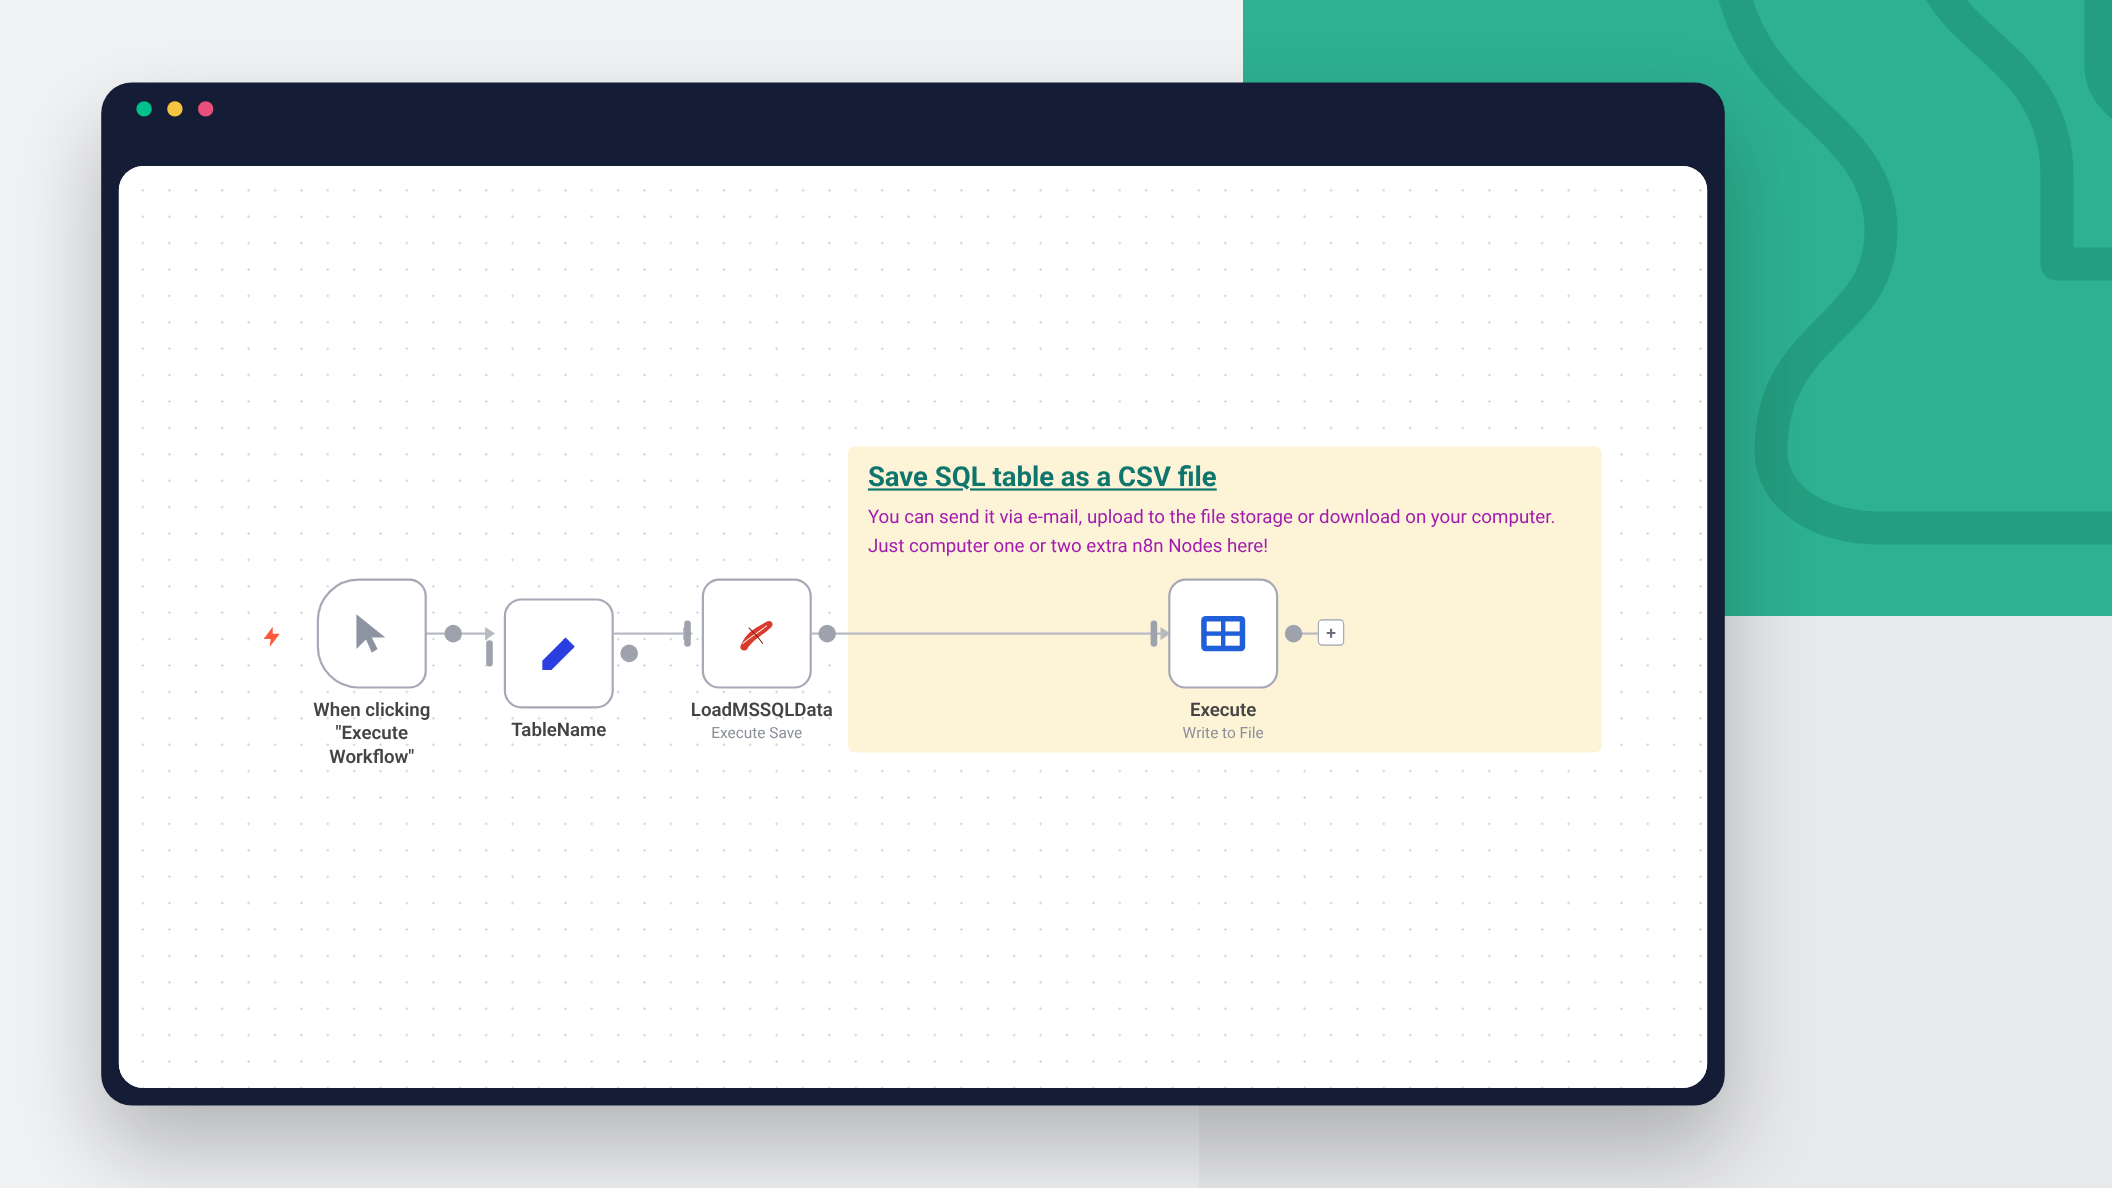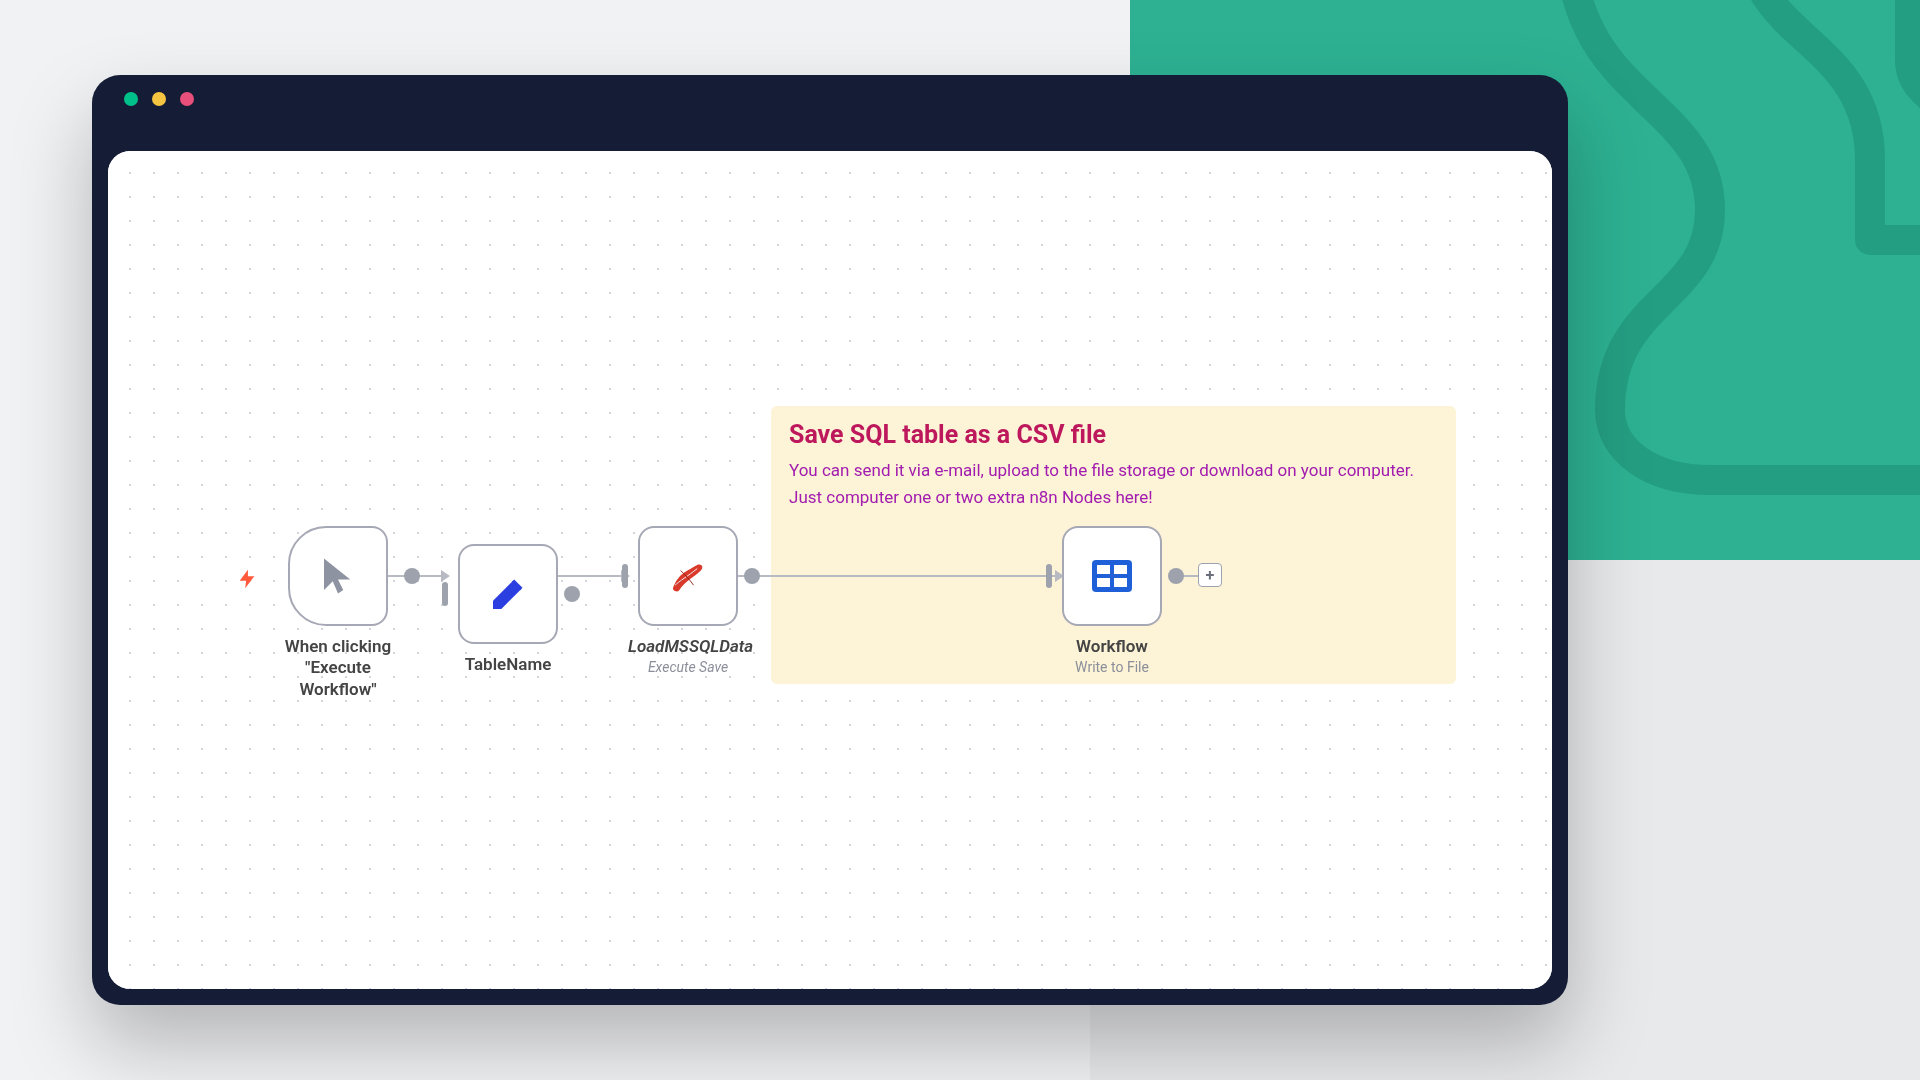--- a/index.html
+++ b/index.html
@@ -20,21 +20,21 @@
   .canvas {
     position: absolute; inset: 0; border-radius: 22px;
     background-color: #ffffff;
     background-image: radial-gradient(#d3d5da 1.2px, transparent 1.2px);
     background-size: 24px 24px;
     background-position: 10px 10px;
   }
 
   
   .sticky { position: absolute; background: #fdf3d7; border-radius: 6px; padding: 14px 18px 18px 18px; }
-  .sticky h2 { font-size: 25px; font-weight: 700; color: #be185d; margin-bottom: 8px; }
+  .sticky h2 { font-size: 25px; font-weight: 700; color: #0f766e; margin-bottom: 8px; text-decoration: underline; }
   .sticky p  { font-size: 17px; color: #a21caf; line-height: 1.6; }
 
   
   .node-wrap { position: absolute; width: 120px; text-align: center; }
   .node-box  { width: 100px; height: 100px; margin: 0 auto; background: #ffffff; border: 2px solid #a6a9b5; border-radius: 16px; display: flex; align-items: center; justify-content: center; }
   .node-box.trigger { border-top-left-radius: 38px; border-bottom-left-radius: 38px; }
   .node-label { font-size: 17px; color: #444; margin-top: 10px; font-weight: 600; line-height: 1.25; }
   .node-sub   { font-size: 14px; color: #8b8f9a; margin-top: 2px; }
 
   .trigger-bolt { position: absolute; left: -32px; top: 42px; color: #ff5a3c; }
@@ -115,21 +115,21 @@
               <svg width="40" height="40" viewBox="0 0 24 24">
                   <path d="M3 21 L3 16 L15 4 L20 9 L8 21 Z" fill="#2b3fe0"></path>
                   <path d="M15 4 L20 9" stroke="#2b3fe0" stroke-width="2"></path>
                 </svg>
             </span>
             <div class="port out"></div>
           </div>
           <div class="node-label">TableName</div>
         </div>
 
-        <div class="node-wrap" style="left:520px; top:375px;font-style:italic;">
+        <div class="node-wrap" style="left:520px; top:375px;">
           <div class="node-box">
             <div class="port in"></div>
             <span>
               <svg width="44" height="44" viewBox="0 0 48 48">
                 <path d="M8 36 C 14 22, 20 20, 34 12 C 38 10, 42 14, 38 18 C 30 26, 22 28, 14 40 C 12 42, 6 40, 8 36 Z" fill="#d93a2b"></path>
                 <path d="M10 34 C 14 30, 24 24, 34 16" stroke="#ffffff" stroke-width="1"></path>
                 <path d="M16 18 C 20 22, 26 28, 30 34" stroke="#8c1f14" stroke-width="1" fill="none"></path>
               </svg>
             </span>
             <div class="port out"></div>
@@ -145,21 +145,21 @@
               <svg width="44" height="40" viewBox="0 0 44 36">
                 <rect x="2" y="2" width="40" height="32" rx="4" fill="#1f5fd8"></rect>
                 <rect x="7" y="7" width="13" height="9" fill="#ffffff"></rect>
                 <rect x="24" y="7" width="13" height="9" fill="#ffffff"></rect>
                 <rect x="7" y="20" width="13" height="9" fill="#ffffff"></rect>
                 <rect x="24" y="20" width="13" height="9" fill="#ffffff"></rect>
               </svg>
             </span>
             <div class="port out"></div>
           </div>
-          <div class="node-label">Workflow</div>
+          <div class="node-label">Execute</div>
           <div class="node-sub">Write to File</div>
         </div>
 
         <div class="plus-box" style="left:1090px; top:412px;">
           <span>+</span>
         </div>
 
       </div>
     </div>
   </div>

